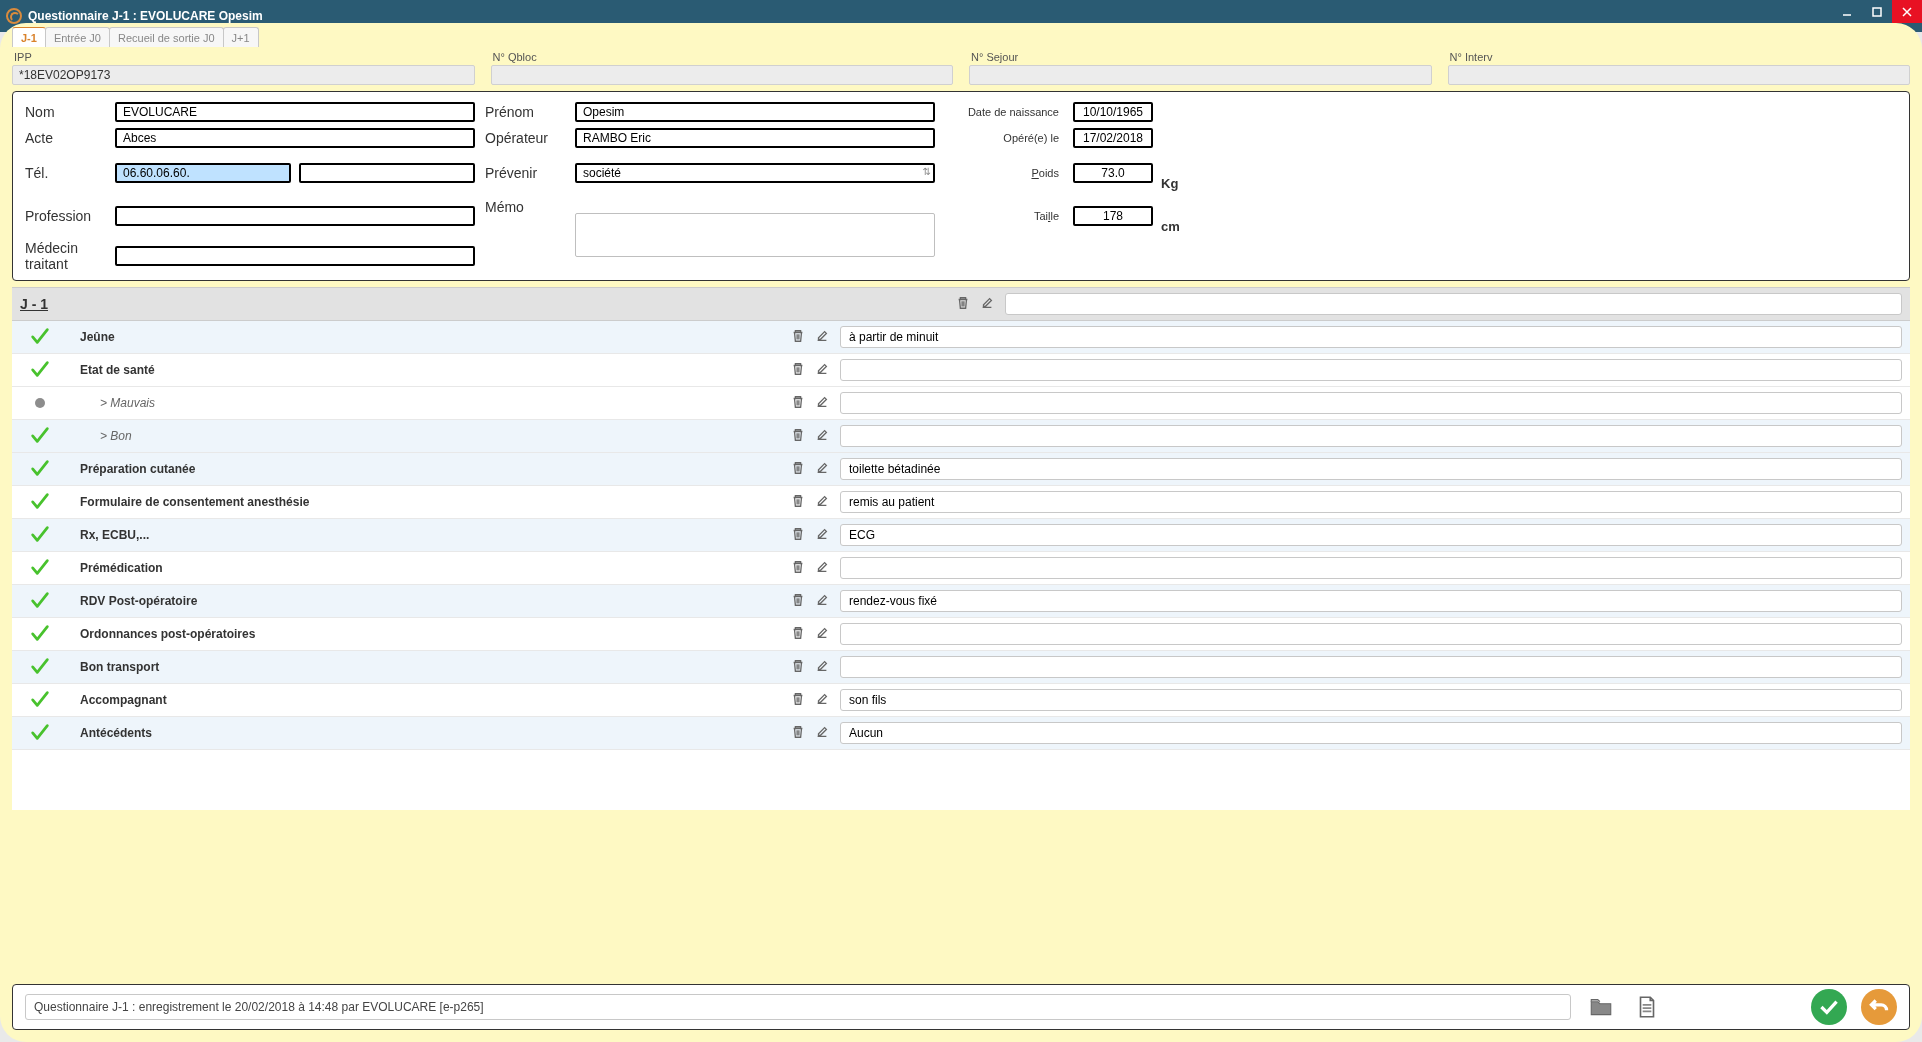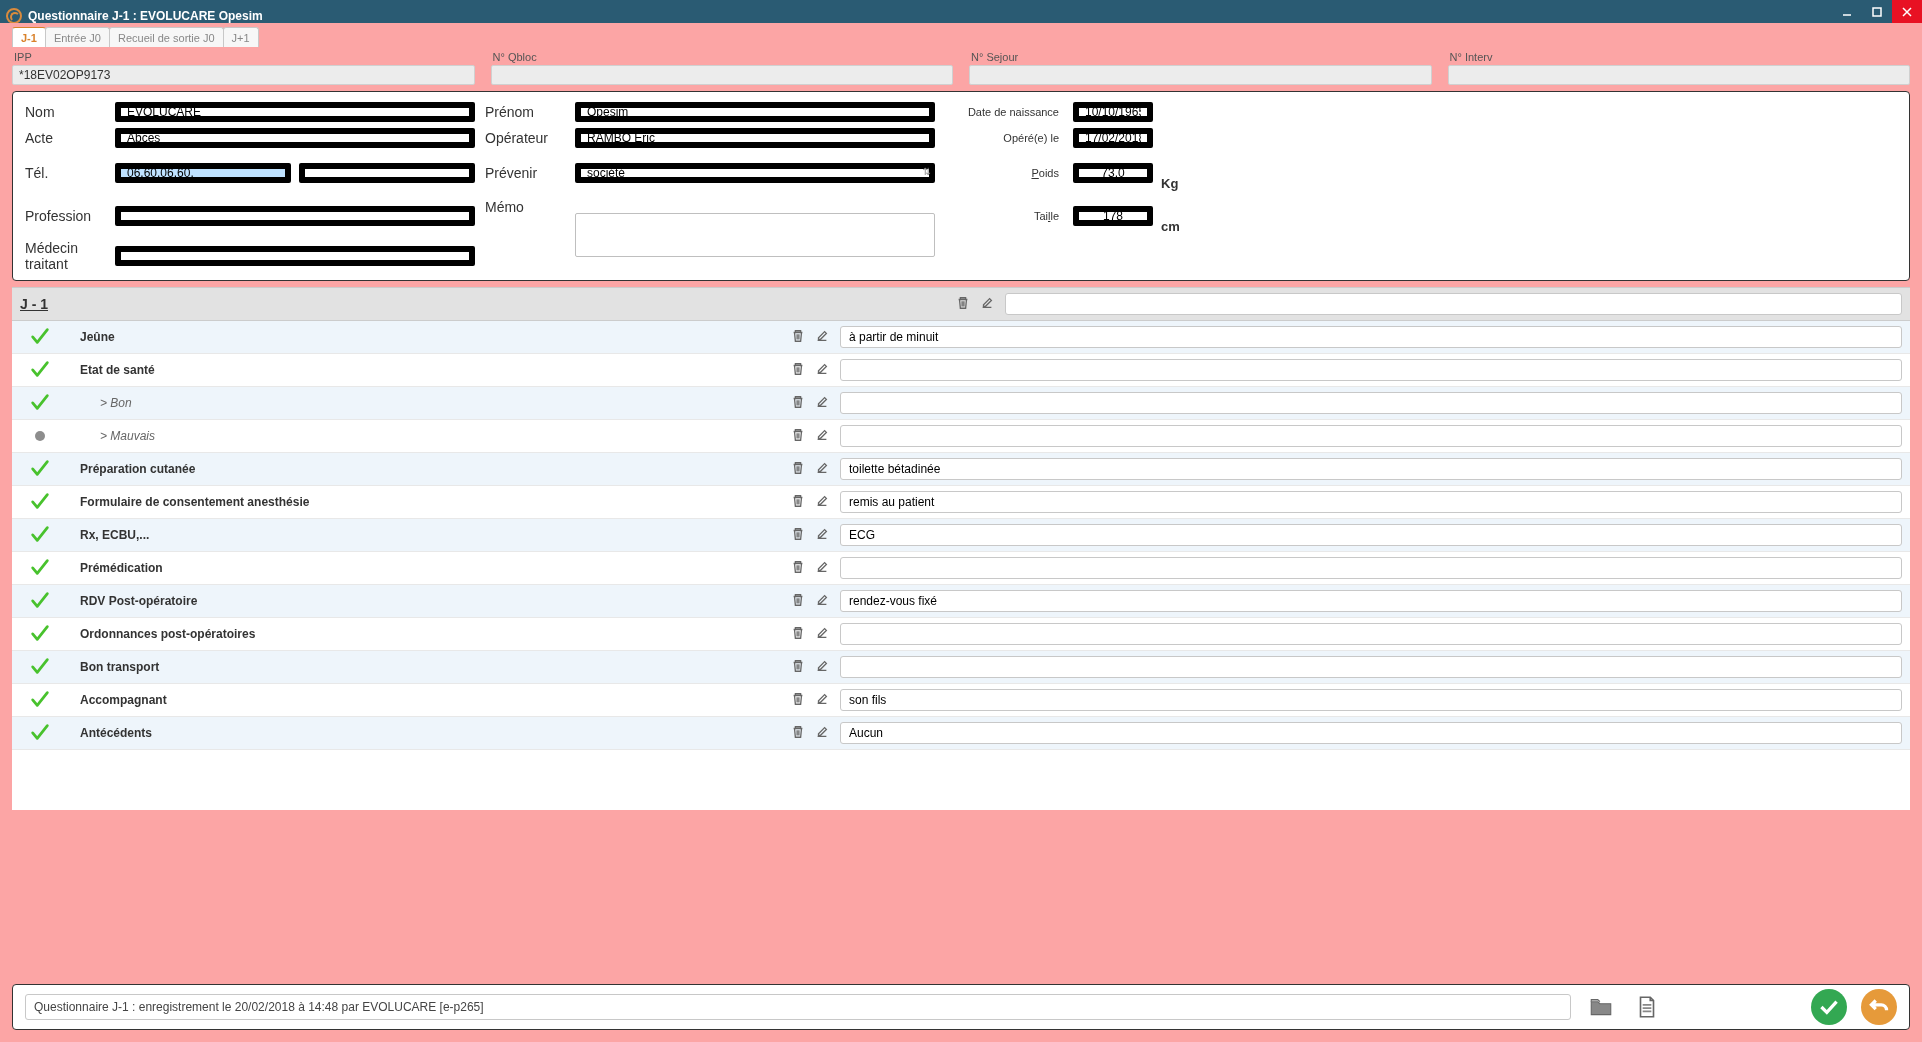--- a/index.html
+++ b/index.html
@@ -7,35 +7,35 @@
   
   .titlebar { height:23px; background:#2a5b73; color:#fff; display:flex; align-items:center; padding:16px 6px; position:relative; }
   .titlebar .logo { width:16px; height:16px; border-radius:50%; border:2px solid #d98b3d; margin-right:6px; position:relative; }
   .titlebar .logo::after { content:""; position:absolute; width:6px; height:6px; border:2px solid #d98b3d; border-radius:50%; left:2px; top:2px; border-right-color:transparent; border-bottom-color:transparent;}
   .titlebar .title { font-weight:600; font-size:12px; }
   .winbtns { position:absolute; right:0; top:0; height:23px; display:flex; }
   .winbtn { width:30px; height:23px; display:flex; align-items:center; justify-content:center; color:#fff; cursor:pointer; }
   .winbtn.close { background:#e81123; width:30px; }
   .winbtn svg { width:10px; height:10px; stroke:#fff; stroke-width:1.5; fill:none;}
   
-  .shell { position:absolute; top:23px; left:0; right:0; bottom:0; background:#fca5a5; }
+  .shell { position:absolute; top:23px; left:0; right:0; bottom:0; background:#fef9c3;border-radius:26px; }
   
   .tabs { height:24px; padding:4px 12px 0 12px; display:flex; gap:0; align-items:flex-end; }
   .tab { height:20px; padding:0 8px; border:1px solid #c8c8c8; border-bottom:none; background:#f7f7f7; font-size:11px; color:#888; display:flex; align-items:center; border-radius:3px 3px 0 0; margin-right:-1px; cursor:pointer;}
   .tab.active { background:#fff; color:#d9822b; font-weight:600; border-color:#d9822b #c8c8c8 #fff; z-index:2; }
   
   .ids { display:flex; gap:8px; padding:4px 12px 0 12px; }
   .idcol { flex:1; display:flex; flex-direction:column; margin-right:8px;}
   .idcol:last-child{margin-right:0;}
   .idcol label { font-size:11px; color:#555; margin-bottom:2px; padding-left:2px;}
   .ro { height:20px; background:#ececec; border:1px solid #d0d0d0; border-radius:2px; padding:0 6px; display:flex; align-items:center; color:#333; font-size:12px;}
   
   .panel { margin:6px 12px; border:1px solid #333; border-radius:4px; background:#fff; padding:10px 12px 8px 12px; display:grid; grid-template-columns: 80px 360px 80px 360px 120px 160px; gap:6px 10px; align-items:center; }
   .panel .lab { font-size:14px; color:#333; }
-  .panel input[type=text] { height:20px; border:6px solid #000000; border-radius:2px; padding:0 6px; font-size:12px; width:100%; }
+  .panel input[type=text] { height:20px; border:2px solid #000000; border-radius:2px; padding:0 6px; font-size:12px; width:100%; }
   .panel textarea { height:44px; border:1px solid #bfbfbf; border-radius:2px; padding:3px 6px; font-size:12px; width:100%; resize:none; }
   .panel .double { display:flex; gap:8px; }
   .panel .double input { flex:1; }
   .panel .tel { background:#bfe2ff; border:1px solid #2a8ccf; }
   .panel .selwrap { position:relative; }
   .panel .selwrap .caret { position:absolute; right:4px; top:3px; font-size:10px; color:#888; pointer-events:none;}
   .rightcol { grid-column:5 / span 2; display:grid; grid-template-columns:120px 80px 30px; gap:6px 8px; align-items:center; justify-items:start;}
   .rightcol .vlab { font-size:11px; text-align:right; justify-self:end; padding-right:6px;}
   .rightcol input { height:20px; border:1px solid #bfbfbf; border-radius:2px; padding:0 4px; text-align:center; font-size:12px; width:80px;}
   .rightcol .unit{ font-weight:700; font-size:13px;margin-top:22px;}
@@ -218,42 +218,42 @@
           <div class="qactions">
             <span class="ic"><svg viewBox="0 0 16 16">
                 <path d="M3 4h10M5 4V2h6v2M4 4l1 10h6l1-10M7 6v6M9 6v6"></path>
               </svg></span>
             <span class="ic"><svg viewBox="0 0 16 16">
                 <path d="M3 13h10M11 3l2 2-7 7H4V10z"></path>
               </svg></span>
           </div>
           <div class="qinput"><input type="text" style=""></div>
         </div>
+        <div class="qrow">
+          <div class="status">
+            <span class="dot"></span>
+          </div>
+          <div class="qlabel sub">&gt; Mauvais</div>
+          <div class="qactions">
+            <span class="ic"><svg viewBox="0 0 16 16">
+                <path d="M3 4h10M5 4V2h6v2M4 4l1 10h6l1-10M7 6v6M9 6v6"></path>
+              </svg></span>
+            <span class="ic"><svg viewBox="0 0 16 16">
+                <path d="M3 13h10M11 3l2 2-7 7H4V10z"></path>
+              </svg></span>
+          </div>
+          <div class="qinput"><input type="text" style=""></div>
+        </div>
         <div class="qrow alt">
           <div class="status">
             <span class="check"><svg viewBox="0 0 24 24">
                 <path d="M4 13l5 6L20 5"></path>
               </svg></span>
           </div>
           <div class="qlabel sub">&gt; Bon</div>
-          <div class="qactions">
-            <span class="ic"><svg viewBox="0 0 16 16">
-                <path d="M3 4h10M5 4V2h6v2M4 4l1 10h6l1-10M7 6v6M9 6v6"></path>
-              </svg></span>
-            <span class="ic"><svg viewBox="0 0 16 16">
-                <path d="M3 13h10M11 3l2 2-7 7H4V10z"></path>
-              </svg></span>
-          </div>
-          <div class="qinput"><input type="text" style=""></div>
-        </div>
-        <div class="qrow">
-          <div class="status">
-            <span class="dot"></span>
-          </div>
-          <div class="qlabel sub">&gt; Mauvais</div>
           <div class="qactions">
             <span class="ic"><svg viewBox="0 0 16 16">
                 <path d="M3 4h10M5 4V2h6v2M4 4l1 10h6l1-10M7 6v6M9 6v6"></path>
               </svg></span>
             <span class="ic"><svg viewBox="0 0 16 16">
                 <path d="M3 13h10M11 3l2 2-7 7H4V10z"></path>
               </svg></span>
           </div>
           <div class="qinput"><input type="text" style=""></div>
         </div>

